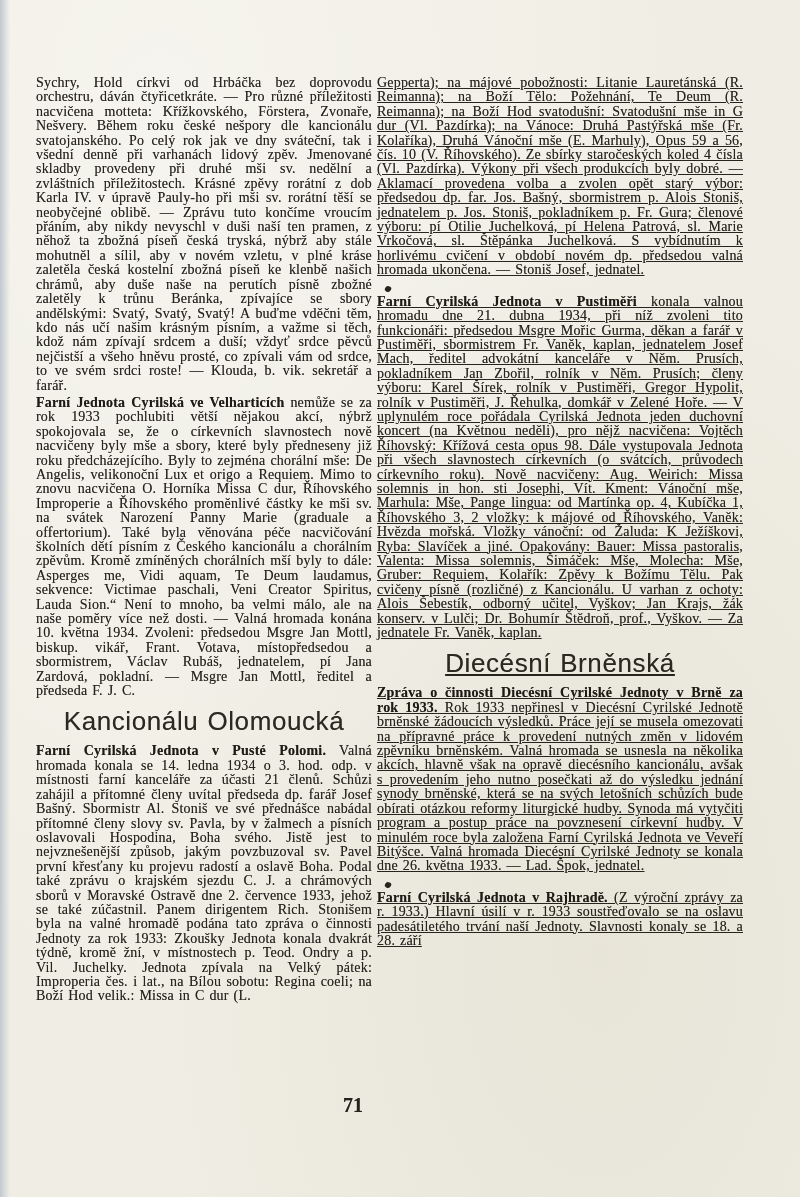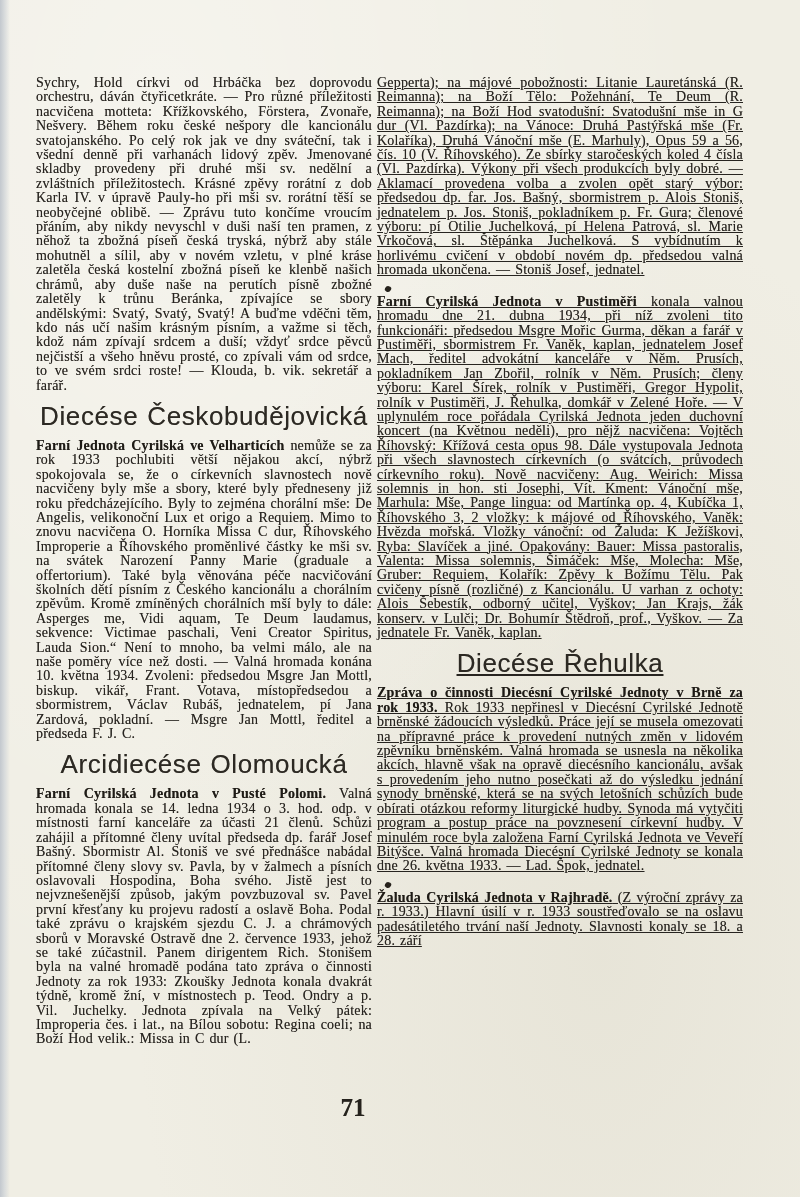--- a/index.html
+++ b/index.html
@@ -44,49 +44,48 @@
   .orn-mark{
     display:inline-block;width:6px;height:6px;
     background:#26221c;
     border-radius:65% 35% 60% 40%;
     transform:rotate(28deg);
   }
   .pageno{
     position:absolute;left:318px;top:1094px;width:70px;
     text-align:center;
     font-family:"Liberation Serif","DejaVu Serif",serif;
-    font-weight:bold;font-size:25px;color:#25221d;
+    font-weight:bold;font-size:20px;color:#25221d;
     text-shadow:0 0 0.35px rgba(45,40,32,0.5);
   }
 </style>
 </head>
 <body>
 
 <div class="page">
   <div class="scan-edge"></div>
 
   <div class="col col-left">
     <p class="para"><span>Sychry, Hold církvi od Hrbáčka bez doprovodu orchestru, dáván čtyřicetkráte. — Pro různé příležitosti nacvičena motteta: Křížkovského, Förstera, Zvonaře, Nešvery. Během roku české nešpory dle kancionálu svatojanského. Po celý rok jak ve dny sváteční, tak i všední denně při varhanách lidový zpěv. Jmenované skladby provedeny při druhé mši sv. nedělní a zvláštních příležitostech. Krásné zpěvy rorátní z dob Karla IV. v úpravě Pauly-ho při mši sv. rorátní těší se neobyčejné oblibě. — Zprávu tuto končíme vroucím přáním, aby nikdy nevyschl v duši naší ten pramen, z něhož ta zbožná píseň česká tryská, nýbrž aby stále mohutněl a sílil, aby v novém vzletu, v plné kráse zaletěla česká kostelní zbožná píseň ke klenbě našich chrámů, aby duše naše na perutích písně zbožné zaletěly k trůnu Beránka, zpívajíce se sbory andělskými: Svatý, Svatý, Svatý! A buďme vděčni těm, kdo nás učí našim krásným písním, a važme si těch, kdož nám zpívají srdcem a duší; vždyť srdce pěvců nejčistší a všeho hněvu prosté, co zpívali vám od srdce, to ve svém srdci roste! — Klouda, b. vik. sekretář a farář.</span></p>
 
-    <h2 class="heading">Diecése Českobudějovická</h2>
     <p class="para"><b class="lead">Farní Jednota Cyrilská ve Velharticích</b><span> nemůže se za rok 1933 pochlubiti větší nějakou akcí, nýbrž spokojovala se, že o církevních slavnostech nově nacvičeny byly mše a sbory, které byly předneseny již roku předcházejícího. Byly to zejména chorální mše: De Angelis, velikonoční Lux et origo a Requiem. Mimo to znovu nacvičena O. Horníka Missa C dur, Říhovského Improperie a Říhovského proměnlivé částky ke mši sv. na svátek Narození Panny Marie (graduale a offertorium). Také byla věnována péče nacvičování školních dětí písním z Českého kancionálu a chorálním zpěvům. Kromě zmíněných chorálních mší byly to dále: Asperges me, Vidi aquam, Te Deum laudamus, sekvence: Victimae paschali, Veni Creator Spiritus, Lauda Sion.“ Není to mnoho, ba velmi málo, ale na naše poměry více než dosti. — Valná hromada konána 10. května 1934. Zvoleni: předsedou Msgre Jan Mottl, biskup. vikář, Frant. Votava, místopředsedou a sbormistrem, Václav Rubáš, jednatelem, pí Jana Zardová, pokladní. — Msgre Jan Mottl, ředitel a předseda F. J. C.</span></p>
 
-    <h2 class="heading">Arcidiecése Olomoucká</h2>
+    <h2 class="heading">Kancionálu Olomoucká</h2>
     <p class="para"><b class="lead">Farní Cyrilská Jednota v Pusté Polomi.</b><span> Valná hromada konala se 14. ledna 1934 o 3. hod. odp. v místnosti farní kanceláře za účasti 21 členů. Schůzi zahájil a přítomné členy uvítal předseda dp. farář Josef Bašný. Sbormistr Al. Stoniš ve své přednášce nabádal přítomné členy slovy sv. Pavla, by v žalmech a písních oslavovali Hospodina, Boha svého. Jistě jest to nejvznešenější způsob, jakým povzbuzoval sv. Pavel první křesťany ku projevu radostí a oslavě Boha. Podal také zprávu o krajském sjezdu C. J. a chrámových sborů v Moravské Ostravě dne 2. července 1933, jehož se také zúčastnil. Panem dirigentem Rich. Stonišem byla na valné hromadě podána tato zpráva o činnosti Jednoty za rok 1933: Zkoušky Jednota konala dvakrát týdně, kromě žní, v místnostech p. Teod. Ondry a p. Vil. Juchelky. Jednota zpívala na Velký pátek: Improperia čes. i lat., na Bílou sobotu: Regina coeli; na Boží Hod velik.: Missa in C dur (L.</span></p>
   </div>
 
   <div class="col col-right">
     <p class="para"><span>Gepperta); na májové pobožnosti: Litanie Lauretánská (R. Reimanna); na Boží Tělo: Požehnání, Te Deum (R. Reimanna); na Boží Hod svatodušní: Svatodušní mše in G dur (Vl. Pazdírka); na Vánoce: Druhá Pastýřská mše (Fr. Kolaříka), Druhá Vánoční mše (E. Marhuly), Opus 59 a 56, čís. 10 (V. Říhovského). Ze sbírky staročeských koled 4 čísla (Vl. Pazdírka). Výkony při všech produkcích byly dobré. — Aklamací provedena volba a zvolen opět starý výbor: předsedou dp. far. Jos. Bašný, sbormistrem p. Alois Stoniš, jednatelem p. Jos. Stoniš, pokladníkem p. Fr. Gura; členové výboru: pí Otilie Juchelková, pí Helena Patrová, sl. Marie Vrkočová, sl. Štěpánka Juchelková. S vybídnutím k horlivému cvičení v období novém dp. předsedou valná hromada ukončena. — Stoniš Josef, jednatel.</span></p>
 
     <div class="orn"><span class="orn-mark"></span></div>
 
     <p class="para"><b class="lead">Farní Cyrilská Jednota v Pustiměři</b><span> konala valnou hromadu dne 21. dubna 1934, při níž zvoleni tito funkcionáři: předsedou Msgre Mořic Gurma, děkan a farář v Pustiměři, sbormistrem Fr. Vaněk, kaplan, jednatelem Josef Mach, ředitel advokátní kanceláře v Něm. Prusích, pokladníkem Jan Zbořil, rolník v Něm. Prusích; členy výboru: Karel Šírek, rolník v Pustiměři, Gregor Hypolit, rolník v Pustiměři, J. Řehulka, domkář v Zelené Hoře. — V uplynulém roce pořádala Cyrilská Jednota jeden duchovní koncert (na Květnou neděli), pro nějž nacvičena: Vojtěch Říhovský: Křížová cesta opus 98. Dále vystupovala Jednota při všech slavnostech církevních (o svátcích, průvodech církevního roku). Nově nacvičeny: Aug. Weirich: Missa solemnis in hon. sti Josephi, Vít. Kment: Vánoční mše, Marhula: Mše, Pange lingua: od Martínka op. 4, Kubíčka 1, Říhovského 3, 2 vložky: k májové od Říhovského, Vaněk: Hvězda mořská. Vložky vánoční: od Žaluda: K Ježíškovi, Ryba: Slavíček a jiné. Opakovány: Bauer: Missa pastoralis, Valenta: Missa solemnis, Šimáček: Mše, Molecha: Mše, Gruber: Requiem, Kolařík: Zpěvy k Božímu Tělu. Pak cvičeny písně (rozličné) z Kancionálu. U varhan z ochoty: Alois Šebestík, odborný učitel, Vyškov; Jan Krajs, žák konserv. v Lulči; Dr. Bohumír Štědroň, prof., Vyškov. — Za jednatele Fr. Vaněk, kaplan.</span></p>
 
-    <h2 class="heading">Diecése Řehulka</h2>
+    <h2 class="heading">Diecésní Brněnská</h2>
     <p class="para"><b class="lead">Zpráva o činnosti Diecésní Cyrilské Jednoty v Brně za rok 1933.</b><span> Rok 1933 nepřinesl v Diecésní Cyrilské Jednotě brněnské žádoucích výsledků. Práce její se musela omezovati na přípravné práce k provedení nutných změn v lidovém zpěvníku brněnském. Valná hromada se usnesla na několika akcích, hlavně však na opravě diecésního kancionálu, avšak s provedením jeho nutno posečkati až do výsledku jednání synody brněnské, která se na svých letošních schůzích bude obírati otázkou reformy liturgické hudby. Synoda má vytyčiti program a postup práce na povznesení církevní hudby. V minulém roce byla založena Farní Cyrilská Jednota ve Veveří Bitýšce. Valná hromada Diecésní Cyrilské Jednoty se konala dne 26. května 1933. — Lad. Špok, jednatel.</span></p>
 
     <div class="orn"><span class="orn-mark"></span></div>
 
-    <p class="para"><b class="lead">Žaluda Cyrilská Jednota v Rajhradě.</b><span> (Z výroční zprávy za r. 1933.) Hlavní úsilí v r. 1933 soustřeďovalo se na oslavu padesátiletého trvání naší Jednoty. Slavnosti konaly se 18. a 28. září</span></p>
+    <p class="para"><b class="lead">Farní Cyrilská Jednota v Rajhradě.</b><span> (Z výroční zprávy za r. 1933.) Hlavní úsilí v r. 1933 soustřeďovalo se na oslavu padesátiletého trvání naší Jednoty. Slavnosti konaly se 18. a 28. září</span></p>
   </div>
 
   <div class="pageno">71</div>
 </div>
 
 </body></html>

